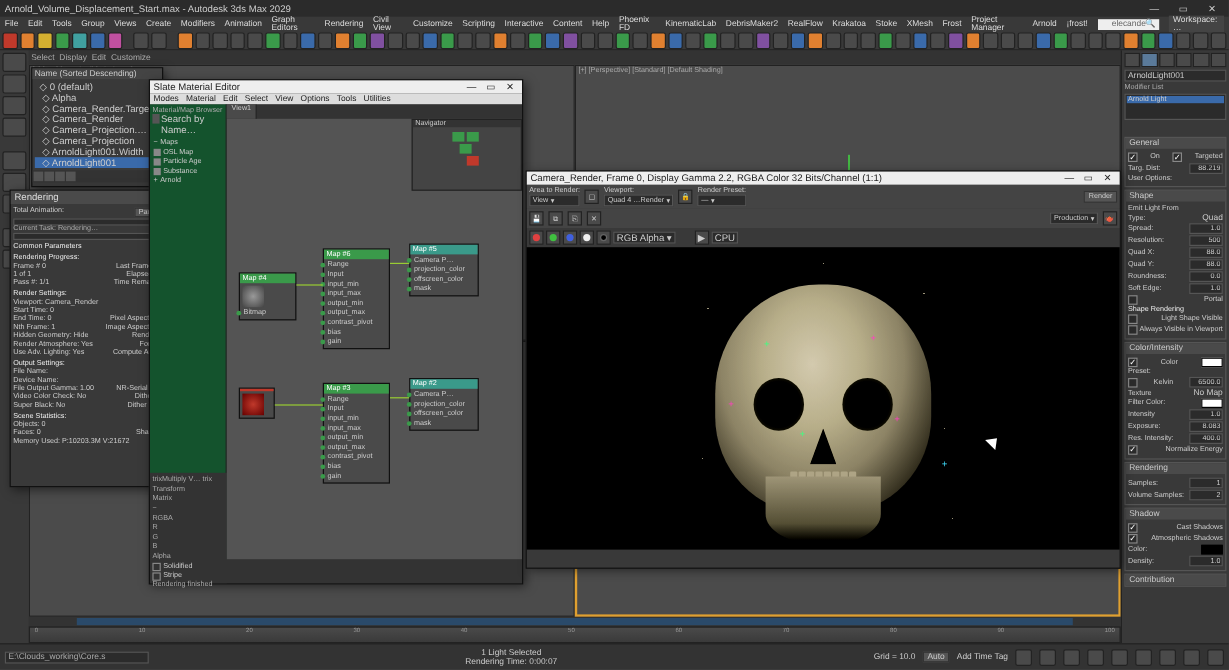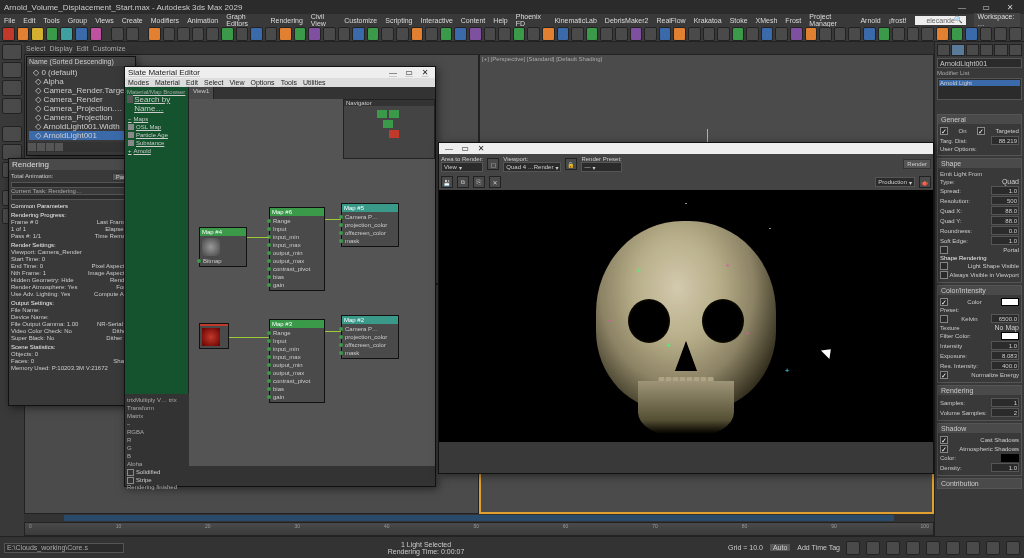--- a/index.html
+++ b/index.html
@@ -91,21 +91,21 @@
   #scene-explorer .tool span{width:8px;height:8px;background:#555;}
 
   
   #render-dlg { left: 8px; top: 158px; width: 160px; height: 248px; z-index:5;}
   #render-dlg .prog{height:6px;background:#2b2b2b;border:1px solid #555;}
   #render-dlg .label{color:#aaa;}
   #render-dlg .two{display:flex;justify-content:space-between;margin:1px 0;}
   #render-dlg .sechd{color:#eee;margin-top:3px;}
 
   
-  #slate { left: 124px; top: 66px; width: 312px; height: 421px; z-index:6;text-decoration:underline;}
+  #slate { left: 124px; top: 66px; width: 312px; height: 421px; z-index:6;}
   #slate .body{display:flex;height:calc(100% - 22px);}
   #slate .browser{width:64px;background:#14532d;border-right:1px solid #222;padding:2px;}
   #slate .browser .search{display:flex;gap:1px;margin-bottom:2px;}
   #slate .browser .search span:first-child{width:8px;height:8px;background:#555;}
   #slate .browser .hd{font-size:6px;color:#aaa;}
   #slate .browser .maplist div{font-size:6px;padding:1px;display:flex;gap:2px;align-items:center;}
   #slate .browser .chip{width:6px;height:6px;background:#888;}
   #slate .graph{flex:1;background:#545454;position:relative;overflow:hidden;}
   #slate .graphhdr{position:absolute;top:0;left:0;right:0;height:12px;background:#333;display:flex;font-size:6px;}
   #slate .graphhdr .tab{padding:1px 4px;background:#4a4a4a;border-right:1px solid #222;}
@@ -825,20 +825,21 @@
     <div class="it">
         <span class="cb"></span>
         <span>Stripe</span>
       </div>
     <div style="color:#aaa">Rendering finished</div>
   </div>
 </div>
 
 <div class="float" id="renderwin">
   <div class="float-hd">
+      <span>Camera_Render, Frame 0, Display Gamma 2.2, RGBA Color 32 Bits/Channel (1:1)</span>
     <div class="wbtns">
         <span>—</span>
         <span>▭</span>
         <span>✕</span>
       </div>
     </div>
   <div class="ctrlbar">
     <div class="grp">
         <label>Area to Render:</label>
       <div class="dd"><span>View</span>▾</div>
@@ -857,20 +858,43 @@
     <div class="btn">Render</div>
   </div>
   <div class="ctrlbar">
     <div class="ibtn">💾</div>
     <div class="ibtn">⧉</div>
     <div class="ibtn">⎘</div>
     <div class="ibtn">✕</div>
     <div style="flex:1"></div>
     <div class="dd"><span>Production</span>▾</div>
     <div class="ibtn">🫖</div>
+  </div>
+  <div class="iconbar">
+    <div class="ibtn">
+        <div class="dot r"></div>
+      </div>
+    <div class="ibtn">
+        <div class="dot g"></div>
+      </div>
+    <div class="ibtn">
+        <div class="dot b"></div>
+      </div>
+    <div class="ibtn">
+        <div class="dot w"></div>
+      </div>
+    <div class="ibtn">
+        <div class="dot k"></div>
+      </div>
+    <div class="dd"><span>RGB Alpha</span>▾</div>
+    <div style="width:12px"></div>
+    <div class="ibtn">▶</div>
+    <div class="dd">
+        <span>CPU</span>
+      </div>
   </div>
   <div class="canvas" style="height:252px">
     <div class="skull">
       <div class="noise"></div>
       <div class="cranium">
         <div class="eye l"></div>
           <div class="eye r"></div>
         <div class="nose"></div>
         <div class="teeth">
             <span></span>

